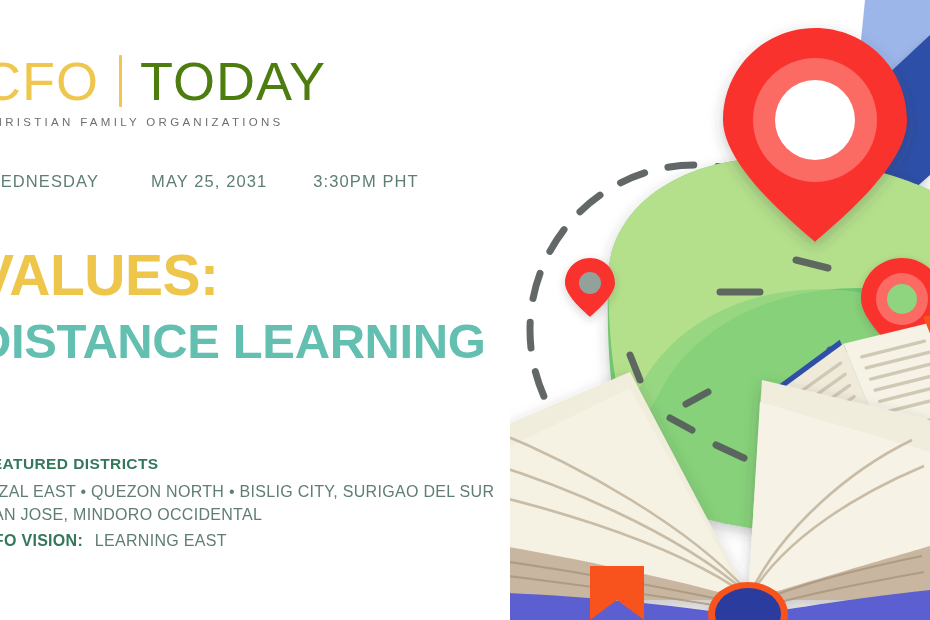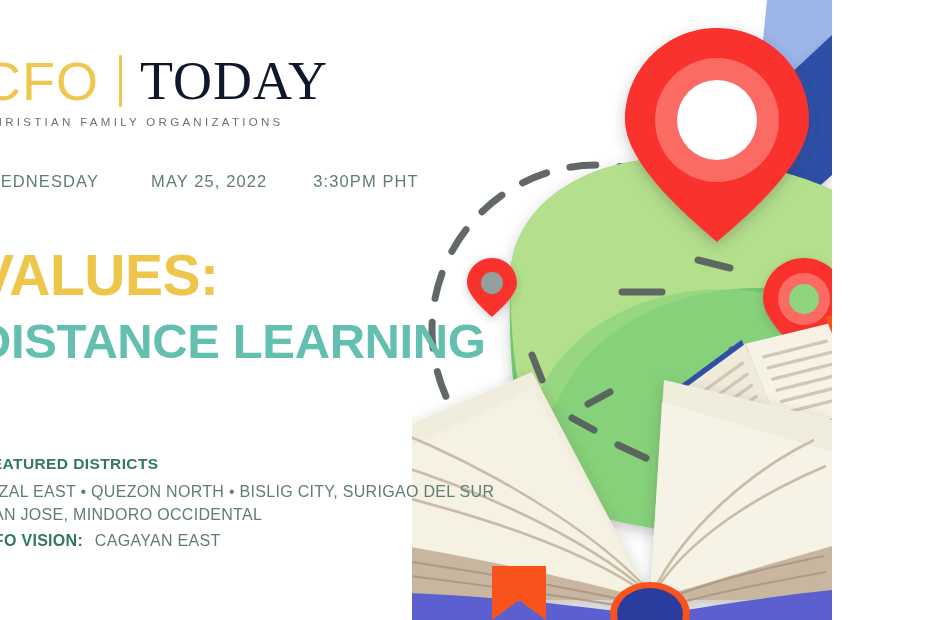--- a/index.html
+++ b/index.html
@@ -5,21 +5,21 @@
   html, body {
     margin: 0;
     padding: 0;
     background: #ffffff;
   }
   body {
     font-family: "Liberation Sans", sans-serif;
   }
   #poster {
     position: relative;
-    width: 832px;
+    width: 930px;
     height: 620px;
     background: #ffffff;
     overflow: hidden;
   }
 
   
   .art {
     position: absolute;
     top: 0;
     right: 0;
@@ -62,23 +62,22 @@
     width: 3px;
     height: 52px;
     background: #EFC74E;
     margin: 0 18px 0 20px;
     border-radius: 1px;
   }
   .logo-today {
     font-size: 54px;
     font-weight: 400;
     letter-spacing: 1px;
-    color: #0f172a;
+    color: #4d7c0f;
     line-height: 1;
-    font-family: Liberation Serif, serif;
   }
   .logo-sub {
     margin-top: 4px;
     font-size: 11.5px;
     letter-spacing: 3.3px;
     color: #6b6f72;
     font-weight: 400;
   }
 
   
@@ -310,34 +309,34 @@
         <span class="logo-cfo">CFO</span>
         <span class="logo-divider"></span>
         <span class="logo-today">TODAY</span>
       </div>
       <div class="logo-sub">CHRISTIAN FAMILY ORGANIZATIONS</div>
     </div>
 
     <div class="datebar">
       <span class="seg">WEDNESDAY</span>
       <span class="gap1"></span>
-      <span class="seg">MAY 25, 2022</span>
+      <span class="seg">MAY 25, 2031</span>
       <span class="gap2"></span>
       <span class="seg">3:30PM PHT</span>
     </div>
 
     <div class="headline">
       <div class="headline-line1">VALUES:</div>
       <div class="headline-line2">DISTANCE LEARNING</div>
     </div>
 
     <div class="districts">
       <div class="districts-title">FEATURED DISTRICTS</div>
       <div class="districts-line">RIZAL EAST  •  QUEZON NORTH  •  BISLIG CITY, SURIGAO DEL SUR</div>
       <div class="districts-line">SAN JOSE, MINDORO OCCIDENTAL</div>
       <div class="vision-row">
         <span class="vision-label">CFO VISION:</span>
-        <span class="vision-value">CAGAYAN EAST</span>
+        <span class="vision-value">LEARNING EAST</span>
       </div>
     </div>
 
   </div>
 </div>
 
 </body></html>

